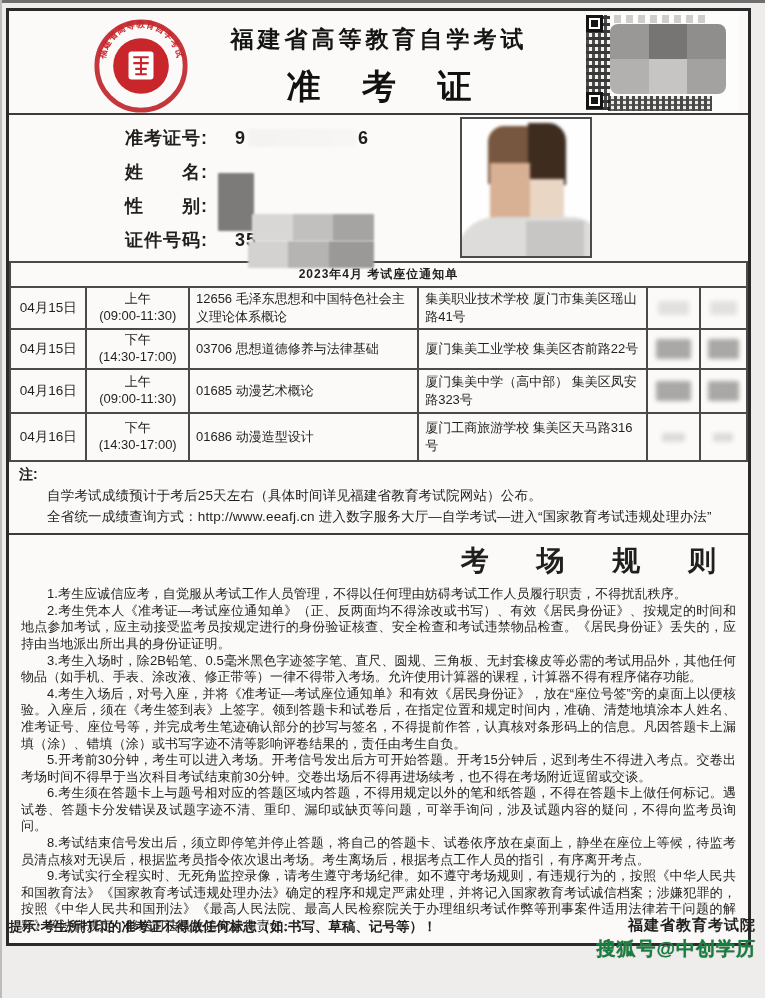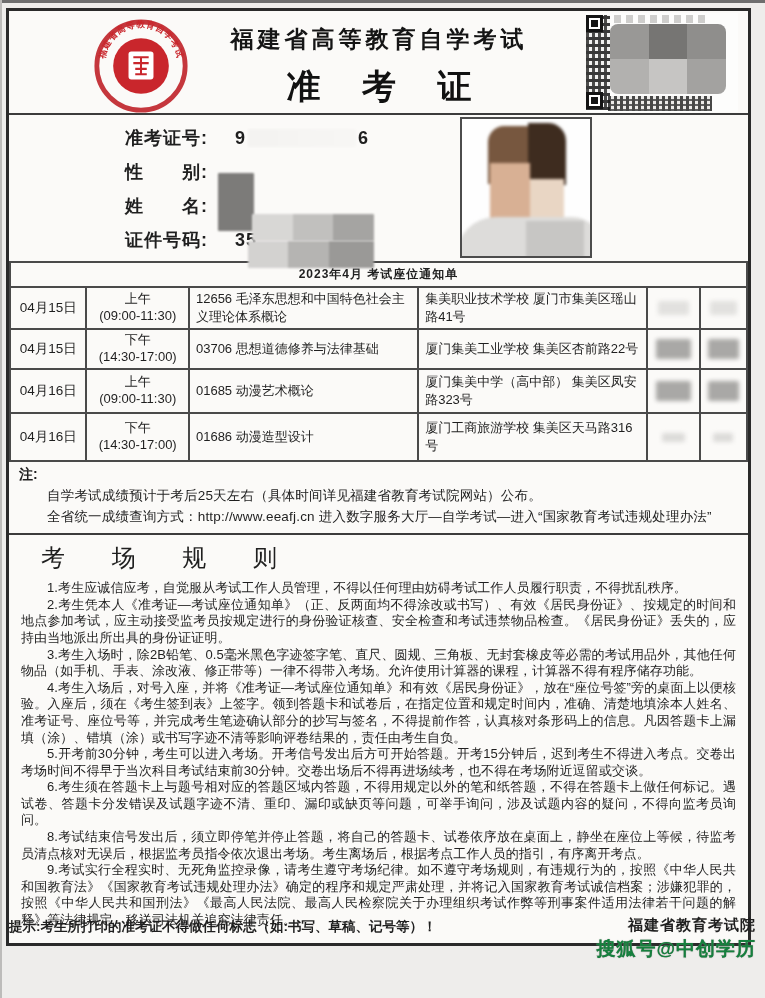--- a/index.html
+++ b/index.html
@@ -91,21 +91,21 @@
   .s-dark  { width:94%; height:20px; background:#a9a8a6; }
   .s-faint { width:60%; height:9px;  background:#dcdbd9; }
 
   
   .note { border-bottom:2px solid #3c3c3c; padding:4px 10px 7px 10px; }
   .note-label { font-size:14px; font-weight:bold; }
   .note-line { font-size:13.5px; padding-left:28px; margin-top:3px; letter-spacing:.2px; }
 
   
   .rules { padding:5px 12px 0 12px; }
-  .rules-title { font-size:24px; font-weight:normal; text-align:left; letter-spacing:20px; text-indent:20px; margin:2px 0 6px 0; }
+  .rules-title { font-size:28px; font-weight:bold; text-align:right; letter-spacing:20px; text-indent:20px; margin:2px 0 6px 0; }
   .rules p { margin:0; font-size:13px; line-height:16.6px; text-align:justify; text-indent:2em; letter-spacing:.1px; }
 
   
   .footer { position:absolute; left:9px; top:916px; width:747px;
     display:flex; justify-content:space-between; align-items:flex-start; }
   .tip { font-size:13.5px; font-weight:bold; padding-top:2px; }
   .footer-right { text-align:right; }
   .issuer { font-size:15px; font-weight:bold; letter-spacing:1px; }
   .watermark { font-size:19px; font-weight:bold; color:#15803d; letter-spacing:1px; margin-top:1px;
     text-shadow:0 0 1px #787776; }
@@ -157,27 +157,27 @@
   <div class="info">
     <div class="info-row">
       <span class="info-label">准考证号:</span>
       <span class="info-value">
         <span>9</span>
         <span class="val-gap"></span>
         <span>6</span>
       </span>
     </div>
     <div class="info-row">
-      <span class="info-label">性　　别:</span>
+      <span class="info-label">姓　　名:</span>
       <span class="info-value">
         <span></span>
       </span>
     </div>
     <div class="info-row">
-      <span class="info-label">姓　　名:</span>
+      <span class="info-label">性　　别:</span>
       <span class="info-value">
         <span></span>
       </span>
     </div>
     <div class="info-row">
       <span class="info-label">证件号码:</span>
       <span class="info-value">
         <span>35</span>
       </span>
     </div>

